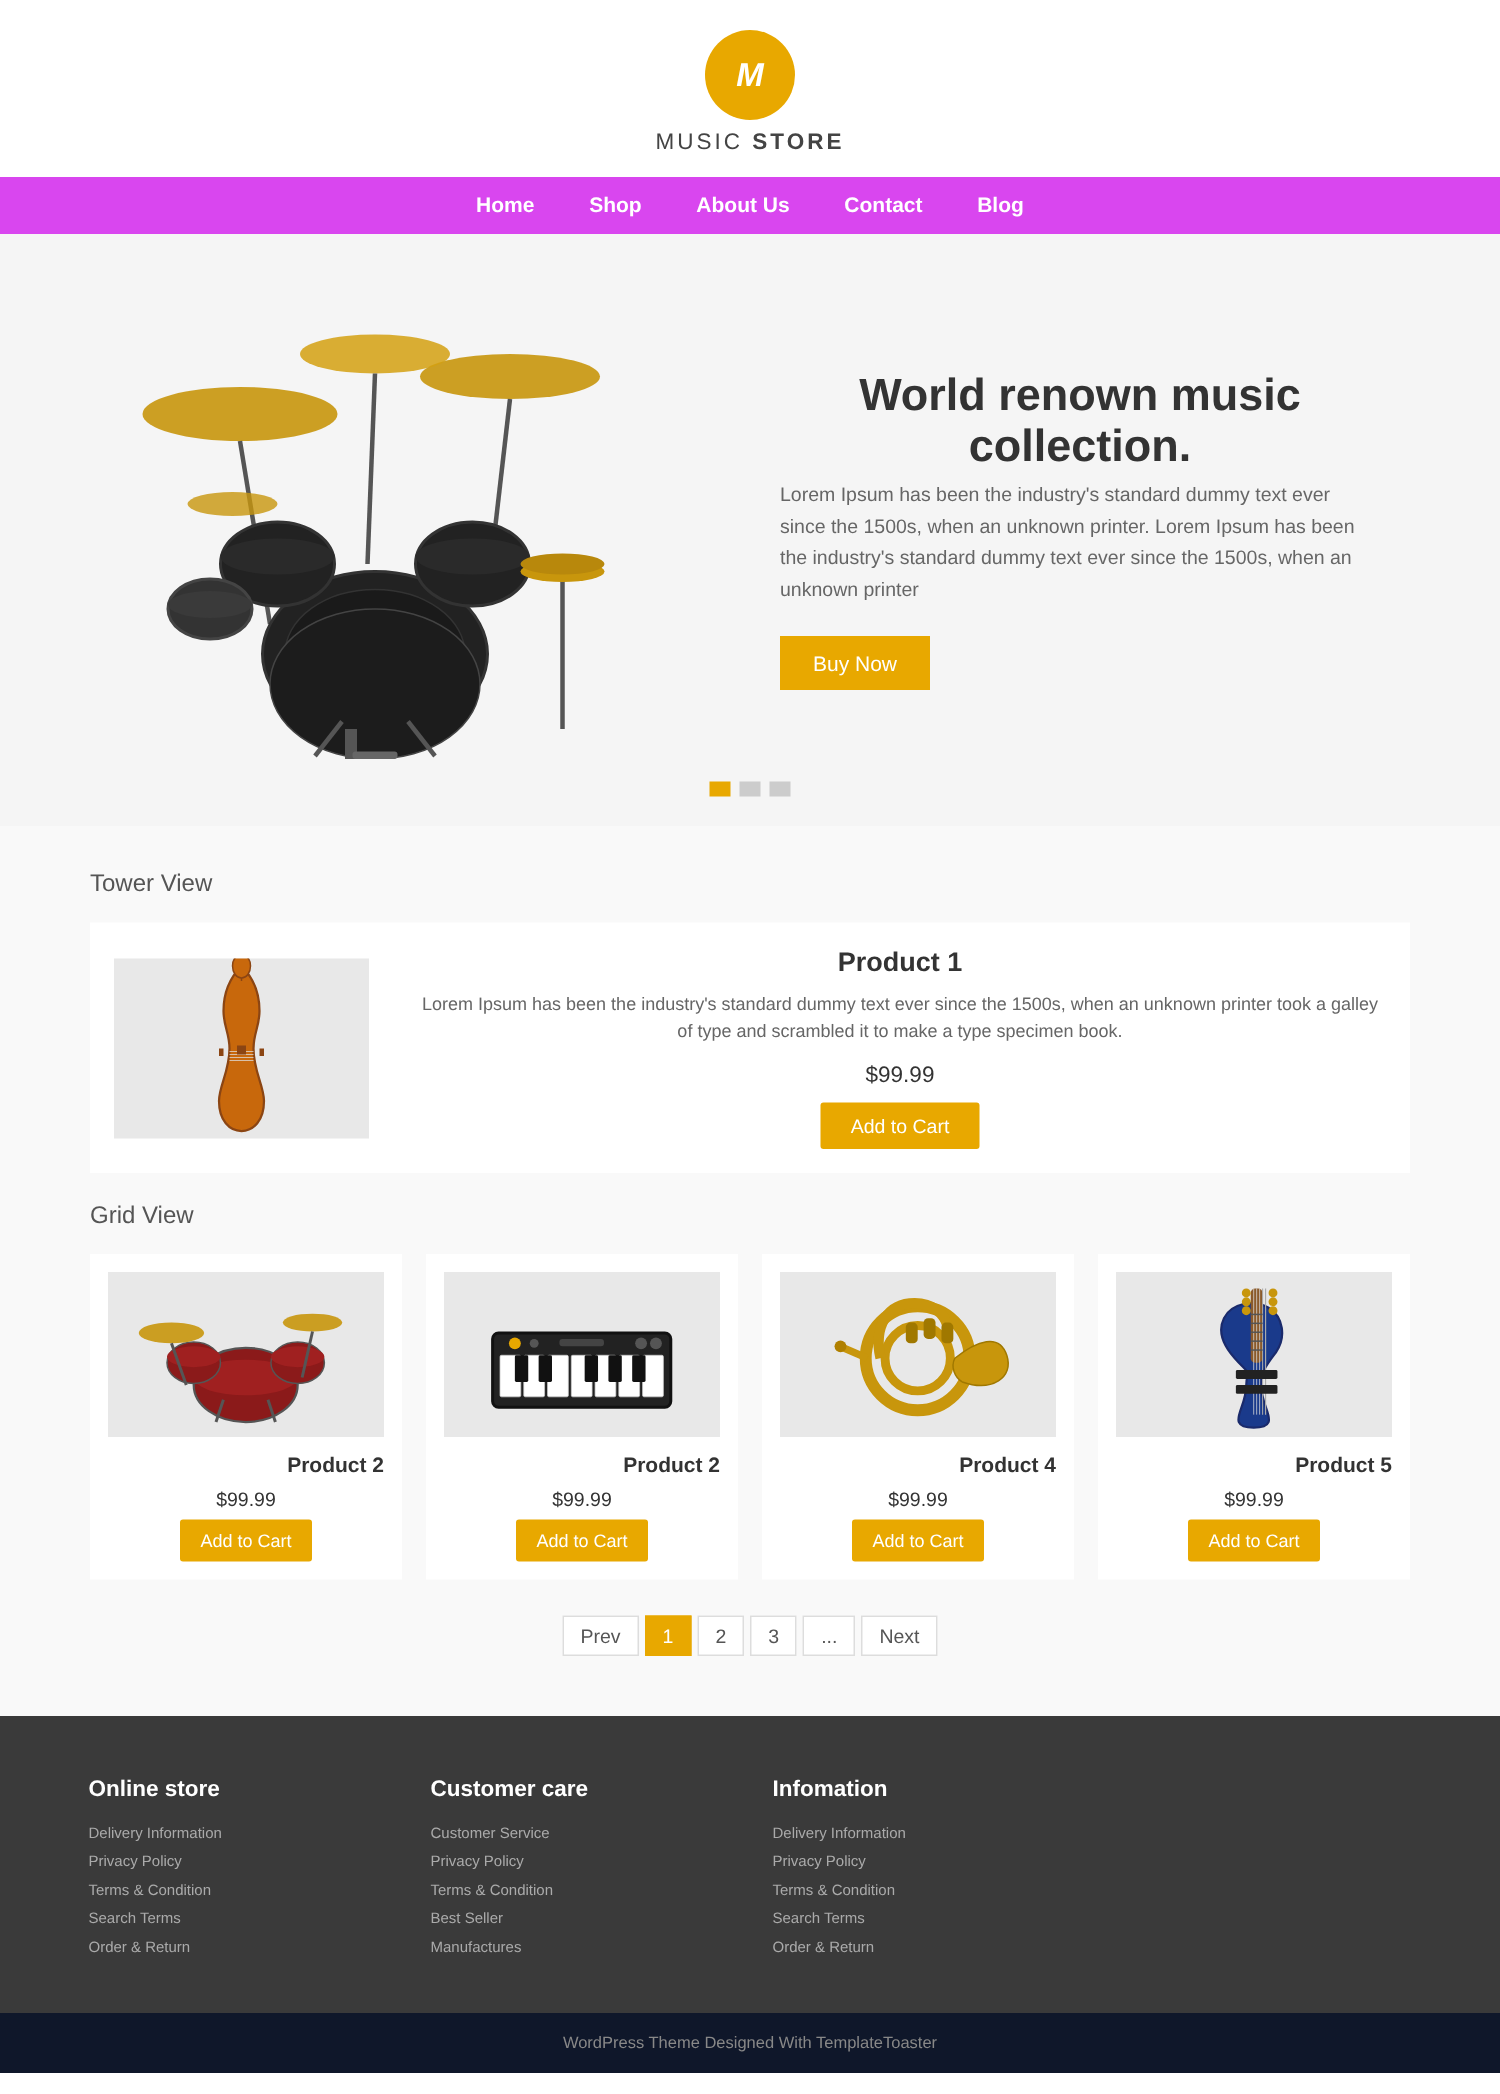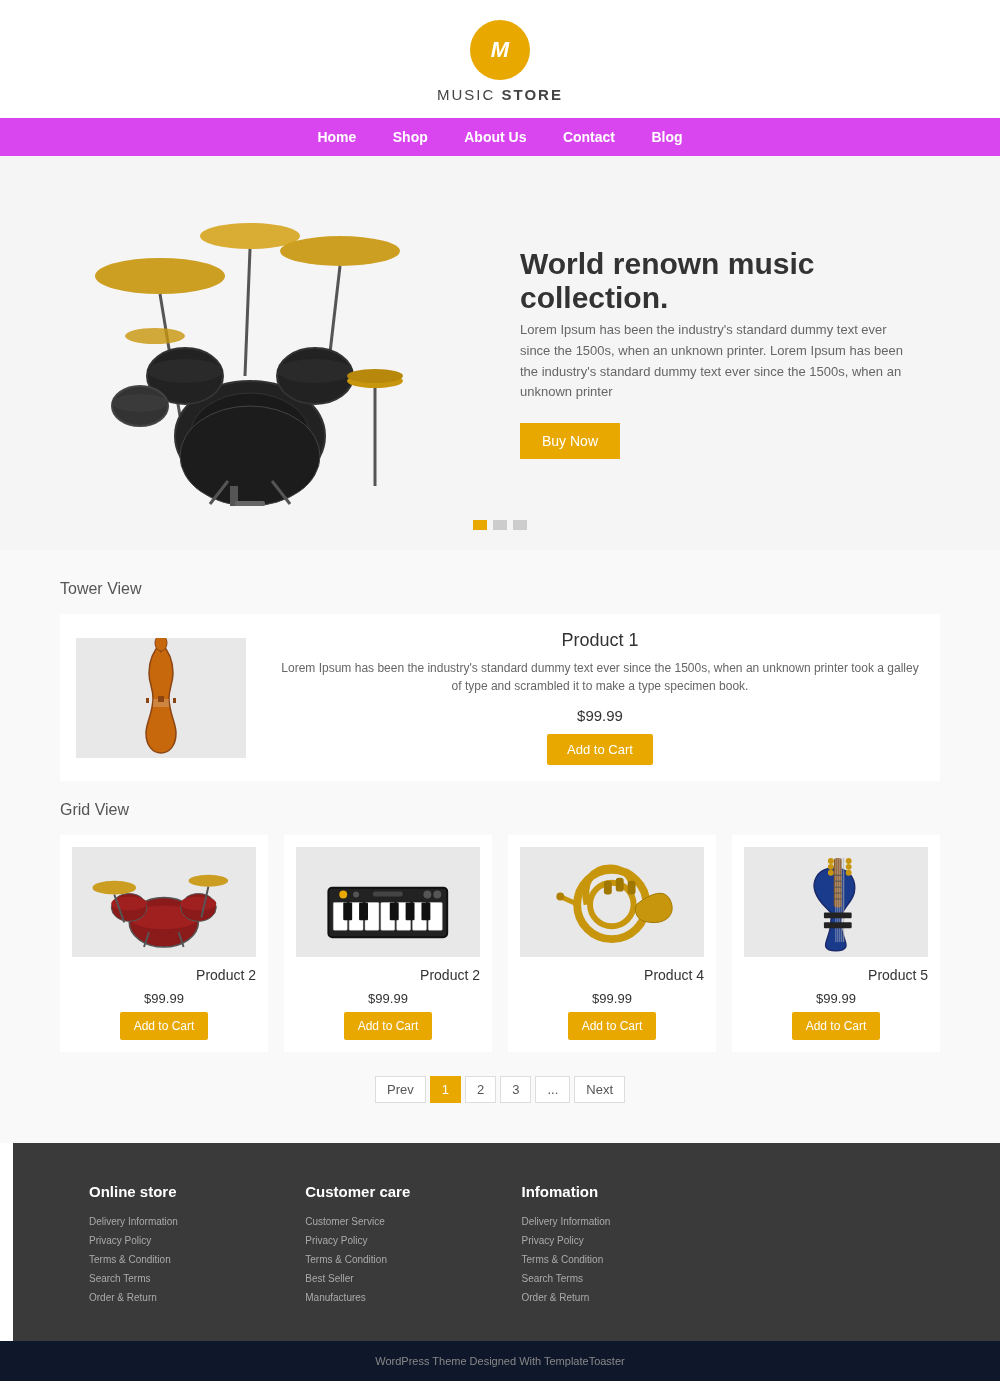--- a/index.html
+++ b/index.html
@@ -18,56 +18,56 @@
 
     
     nav { background: #d946ef; text-align: center; padding: 10px 0; font-weight: bold; }
     nav a { color: #fff; text-decoration: none; margin: 0 16px; font-size: 14px; }
 
     
     .hero { background: #f5f5f5; padding: 40px 80px; display: flex; align-items: center; min-height: 320px; position: relative; }
     .hero-image { flex: 0 0 400px; }
     
     .hero-content { flex: 1; padding-left: 40px; }
-    .hero-content h1 { font-size: 30px; color: #333; margin-bottom: 5px; font-weight: bold; }
+    .hero-content h1 { font-size: 30px; color: #333; margin-bottom: 5px; font-weight: bold; text-align: center; }
     .hero-content p { font-size: 13px; color: #666; line-height: 1.6; margin-bottom: 20px; }
     .btn-buy { background: #e8a800; color: #fff; border: none; padding: 10px 22px; font-size: 14px; cursor: pointer; border-radius: 0; }
     .hero-dots { position: absolute; bottom: 20px; left: 50%; transform: translateX(-50%); display: flex; gap: 6px; }
     .dot { width: 14px; height: 10px; background: #e8a800; }
     .dot.inactive { background: #ccc; }
 
     
     .products-section { background: #f9f9f9; padding: 30px 60px 40px; }
 
     
     .section-title { font-size: 16px; color: #555; margin-bottom: 16px; font-weight: normal; }
     .list-view-item { background: #fff; display: flex; align-items: center; padding: 16px; margin-bottom: 20px; }
     .list-product-img { width: 170px; height: 120px; background: #e8e8e8; display: flex; align-items: center; justify-content: center; flex-shrink: 0; }
     .list-product-info { flex: 1; padding-left: 30px; text-align: center; }
-    .product-name { font-size: 18px; font-weight: normal; margin-bottom: 8px; }
+    .product-name { font-size: 18px; font-weight: bold; margin-bottom: 8px; }
     .product-desc { font-size: 12px; color: #666; line-height: 1.5; margin-bottom: 12px; }
     .product-price { font-size: 15px; color: #333; margin-bottom: 10px; }
     .btn-cart { background: #e8a800; color: #fff; border: none; padding: 8px 20px; font-size: 13px; cursor: pointer; border-radius: 2px; }
 
     
     .grid-view { display: grid; grid-template-columns: repeat(4, 1fr); gap: 16px; margin-top: 10px; }
     .grid-item { background: #fff; padding: 12px; text-align: center; }
     .grid-product-img { width: 100%; height: 110px; background: #e8e8e8; display: flex; align-items: center; justify-content: center; margin-bottom: 10px; overflow: hidden; }
     .grid-product-img svg, .grid-product-img .instrument { width: 90%; height: 90%; }
     .grid-item .product-name { font-size: 14px; text-align: right; }
     .grid-item .product-price { font-size: 13px; margin: 6px 0; }
     .grid-item .btn-cart { font-size: 12px; padding: 7px 14px; }
 
     
     .pagination { text-align: center; margin-top: 24px; display: flex; justify-content: center; gap: 4px; align-items: center; }
     .page-btn { background: #fff; border: 1px solid #ddd; padding: 5px 11px; font-size: 13px; cursor: pointer; color: #555; }
     .page-btn.active { background: #e8a800; color: #fff; border-color: #e8a800; }
 
     
-    footer { background: #3a3a3a; color: #ccc; padding: 40px 76px 30px; margin-left: 13px; }
+    footer { background: #3a3a3a; color: #ccc; padding: 40px 59px 30px; }
     .footer-grid { display: grid; grid-template-columns: 1fr 1fr 1fr 1fr; gap: 30px; }
     .footer-col h4 { color: #fff; font-size: 15px; margin-bottom: 16px; font-weight: bold; }
     .footer-col a { display: block; color: #aaa; text-decoration: none; font-size: 10px; margin-bottom: 8px; }
     .footer-col p { font-size: 12px; color: #aaa; line-height: 1.6; margin-bottom: 4px; }
 
     .footer-bottom { background: #0f172a; text-align: center; padding: 14px; font-size: 11px; color: #888; }
   </style>
 </head>
 <body>
 

